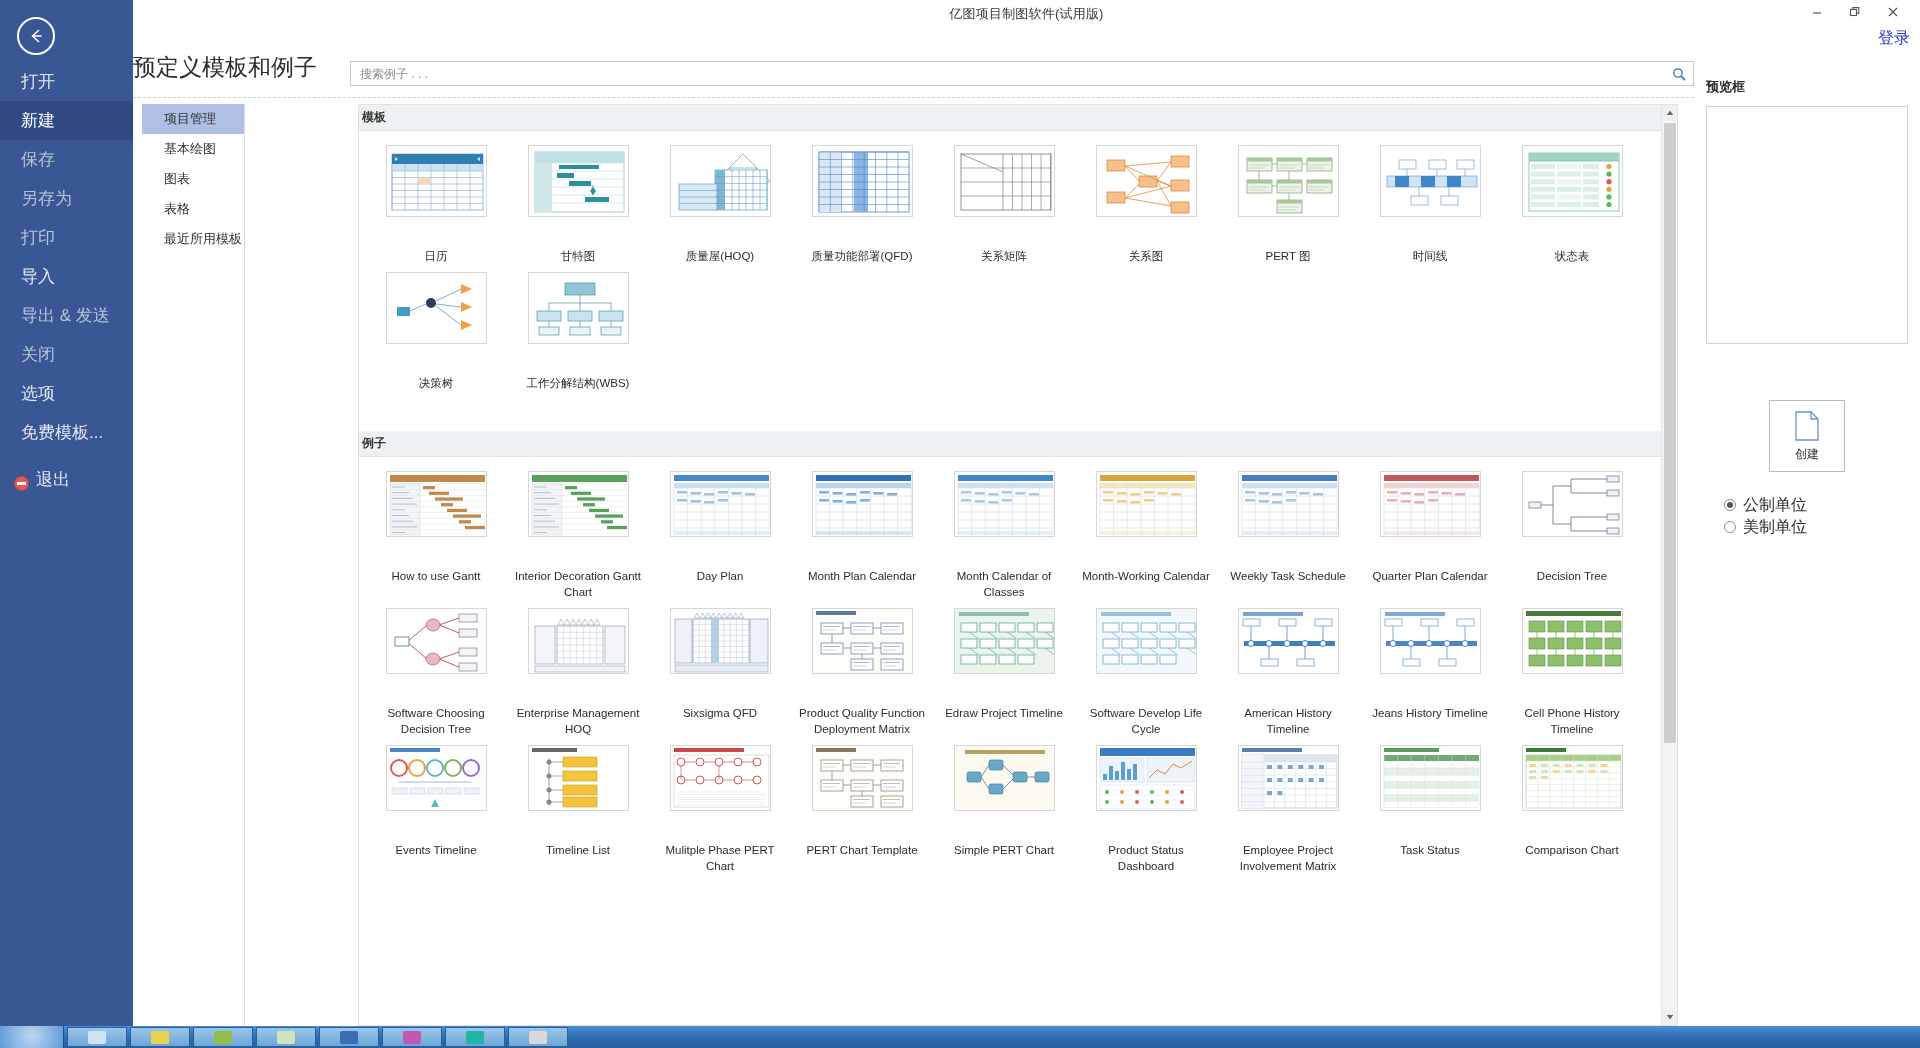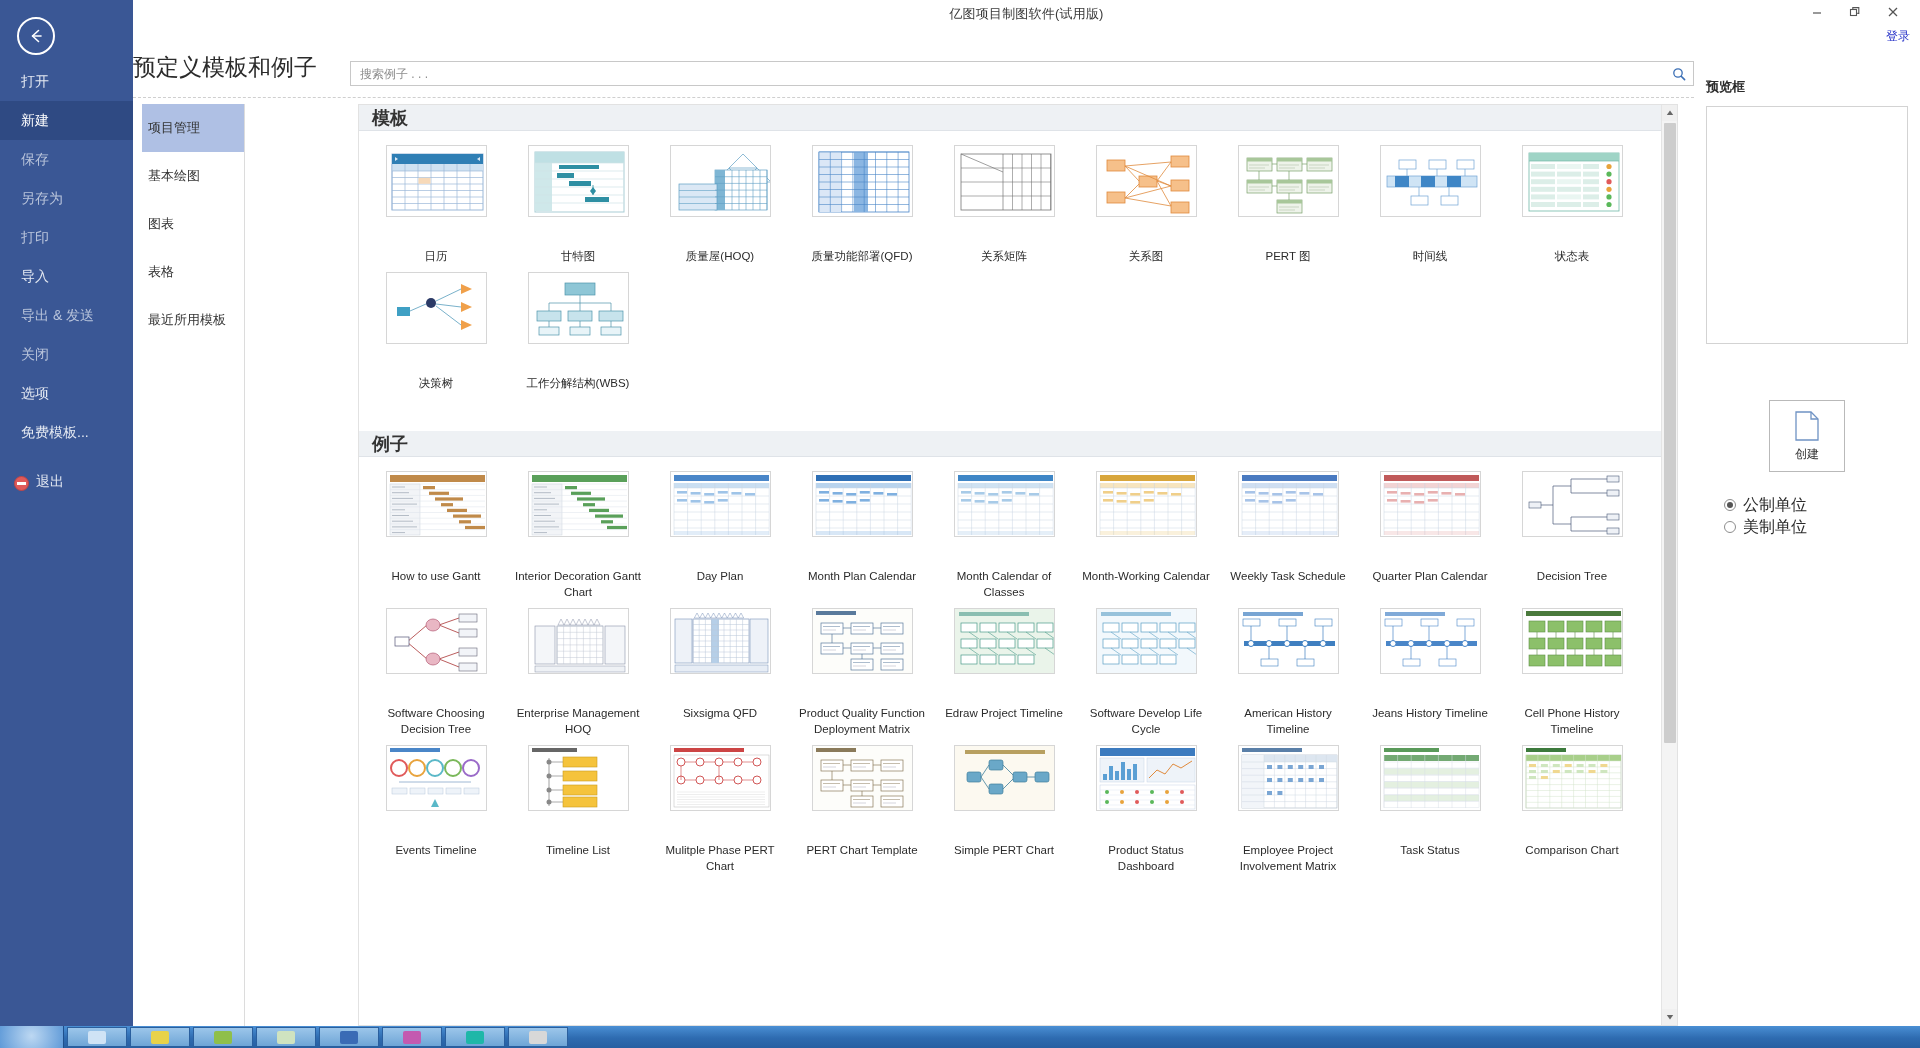--- a/index.html
+++ b/index.html
@@ -26,39 +26,39 @@
   .wincontrols {
     position: absolute; right: 8px; top: 0px; display: flex; gap: 0px;
   }
   .wc {
     width: 38px; height: 24px; display: flex; align-items: center; justify-content: center;
     color: #4a4a4a; font-size: 14px; line-height: 1; cursor: default;
   }
   .wc svg { display: block; }
   .login-link {
     position: absolute; right: 10px; top: 28px;
-    font-size: 12px; color: #2a35c9; cursor: pointer;
+    font-size: 16px; color: #2a35c9; cursor: pointer;
   }
 
   
   .leftnav {
     position: absolute; left: 0; top: 0; width: 133px; height: 1026px;
     background: #3a5795;
   }
   .back-btn {
     position: absolute; left: 17px; top: 17px;
     width: 38px; height: 38px; border-radius: 50%;
     border: 2px solid #ffffff; display:flex; align-items:center; justify-content:center;
     cursor: pointer;
   }
   .back-btn svg { display:block; }
   .nav-list { position: absolute; left:0; top: 62px; width: 133px; }
   .nav-item {
     height: 39px; display: flex; align-items: center;
-    padding-left: 21px; font-size: 14px; color: #e4e9f2; cursor: pointer;
+    padding-left: 21px; font-size: 17px; color: #e4e9f2; cursor: pointer;
     white-space: nowrap;
   }
   .nav-item.dim { color: #b9c4db; }
   .nav-item.active { background: #2f4a83; color: #ffffff; }
   .nav-exit { display:flex; align-items:flex-end; padding-left:14px; }
   .exit-icon {
     width: 15px; height: 15px; border-radius: 50%;
     background: #e05a5a; border: 1px solid #c04545;
     display:flex; align-items:center; justify-content:center; margin-right:7px;
     flex: 0 0 auto;
@@ -88,35 +88,35 @@
     position: absolute; left: 133px; right: 226px; top: 97px; height: 1px;
     border-top: 1px dashed #cfcfcf;
   }
 
   
   .catlist {
     position: absolute; left: 142px; top: 104px; width: 103px; bottom: 22px;
     border-right: 1px solid #dcdcdc;
   }
   .cat-item {
-    height: 48px; display:flex; align-items:center; padding-left: 6px;
+    height: 30px; display:flex; align-items:center; padding-left: 22px;
     font-size: 13px; color: #333; cursor: pointer;
   }
   .cat-item.active { background: #afc0e4; }
 
   
   .gallery {
     position: absolute; left: 358px; top: 104px; right: 242px; bottom: 22px;
     background: #fff; border: 1px solid #e2e2e2;
     overflow: hidden;
   }
   .section-head {
     height: 26px; background: #eef1f4; border-bottom: 1px solid #dfe3e8;
-    display: flex; align-items: center; padding-left: 13px;
-    font-size: 18px; font-weight: bold; color: #333; text-align: right;
+    display: flex; align-items: center; padding-left: 3px;
+    font-size: 12px; font-weight: bold; color: #333; text-align: right;
   }
   .grid { display: flex; flex-wrap: wrap; padding: 14px 0 6px 6px; }
   .cell {
     width: 142px; display: flex; flex-direction: column; align-items: center;
     cursor: pointer; padding-bottom: 8px; gap: 25px;
   }
   .thumb {
     width: 101px; height: 72px; background: #fff;
     border: 1px solid #d6d6d6; overflow: hidden; position: relative;
   }

